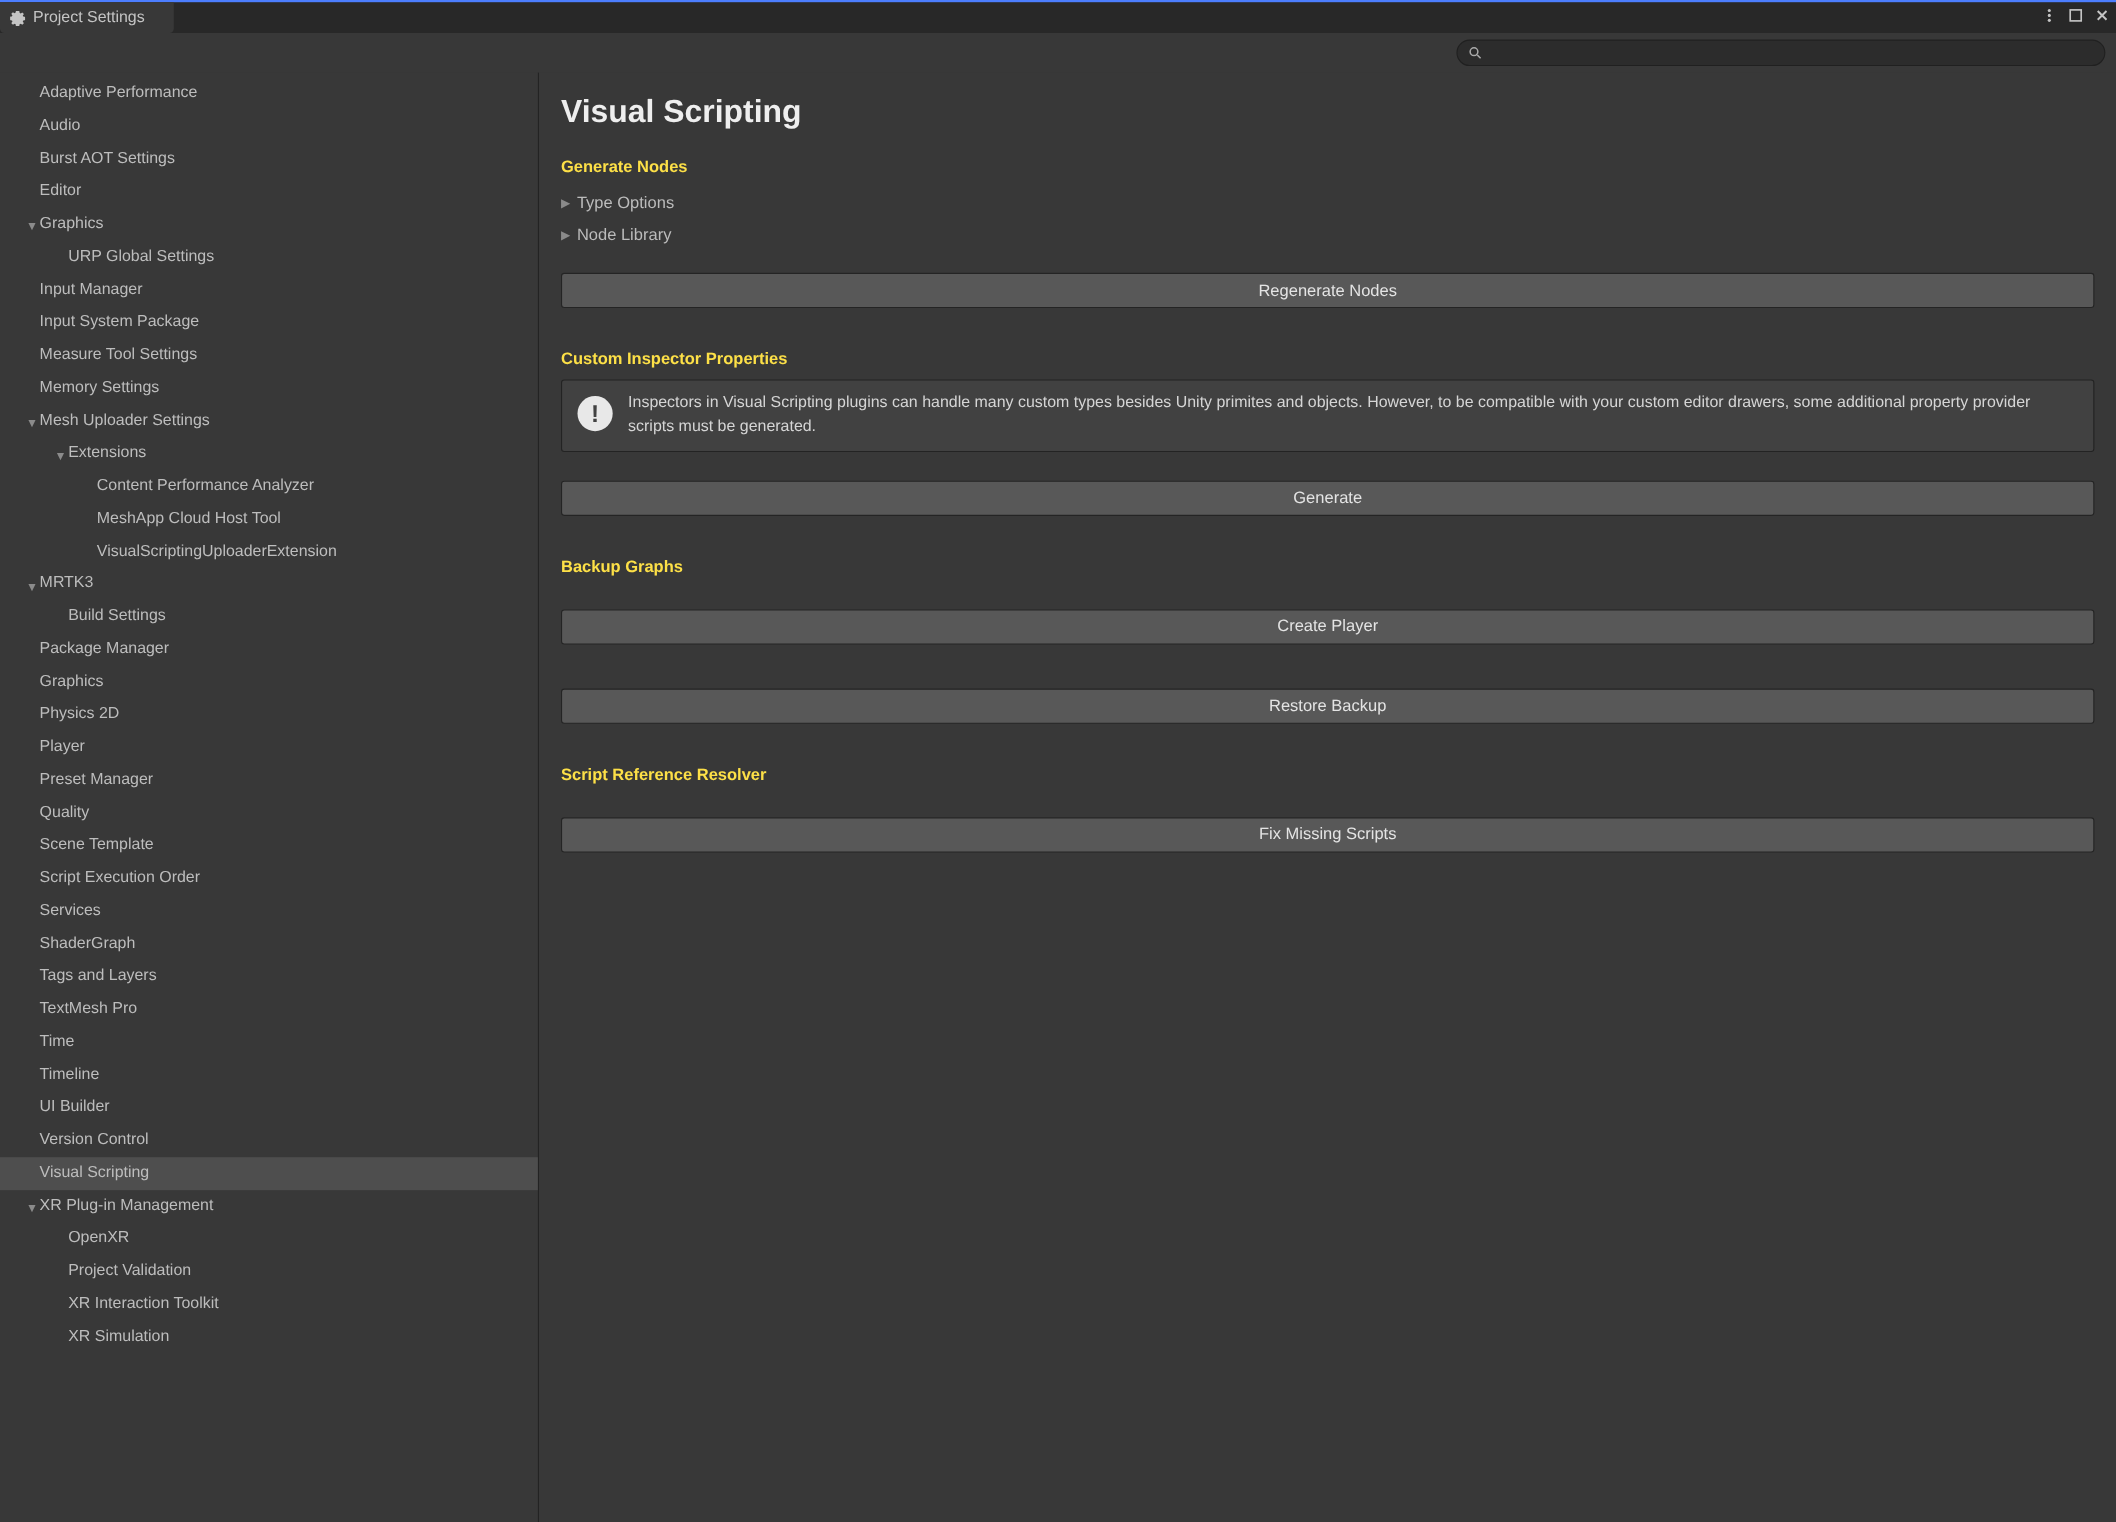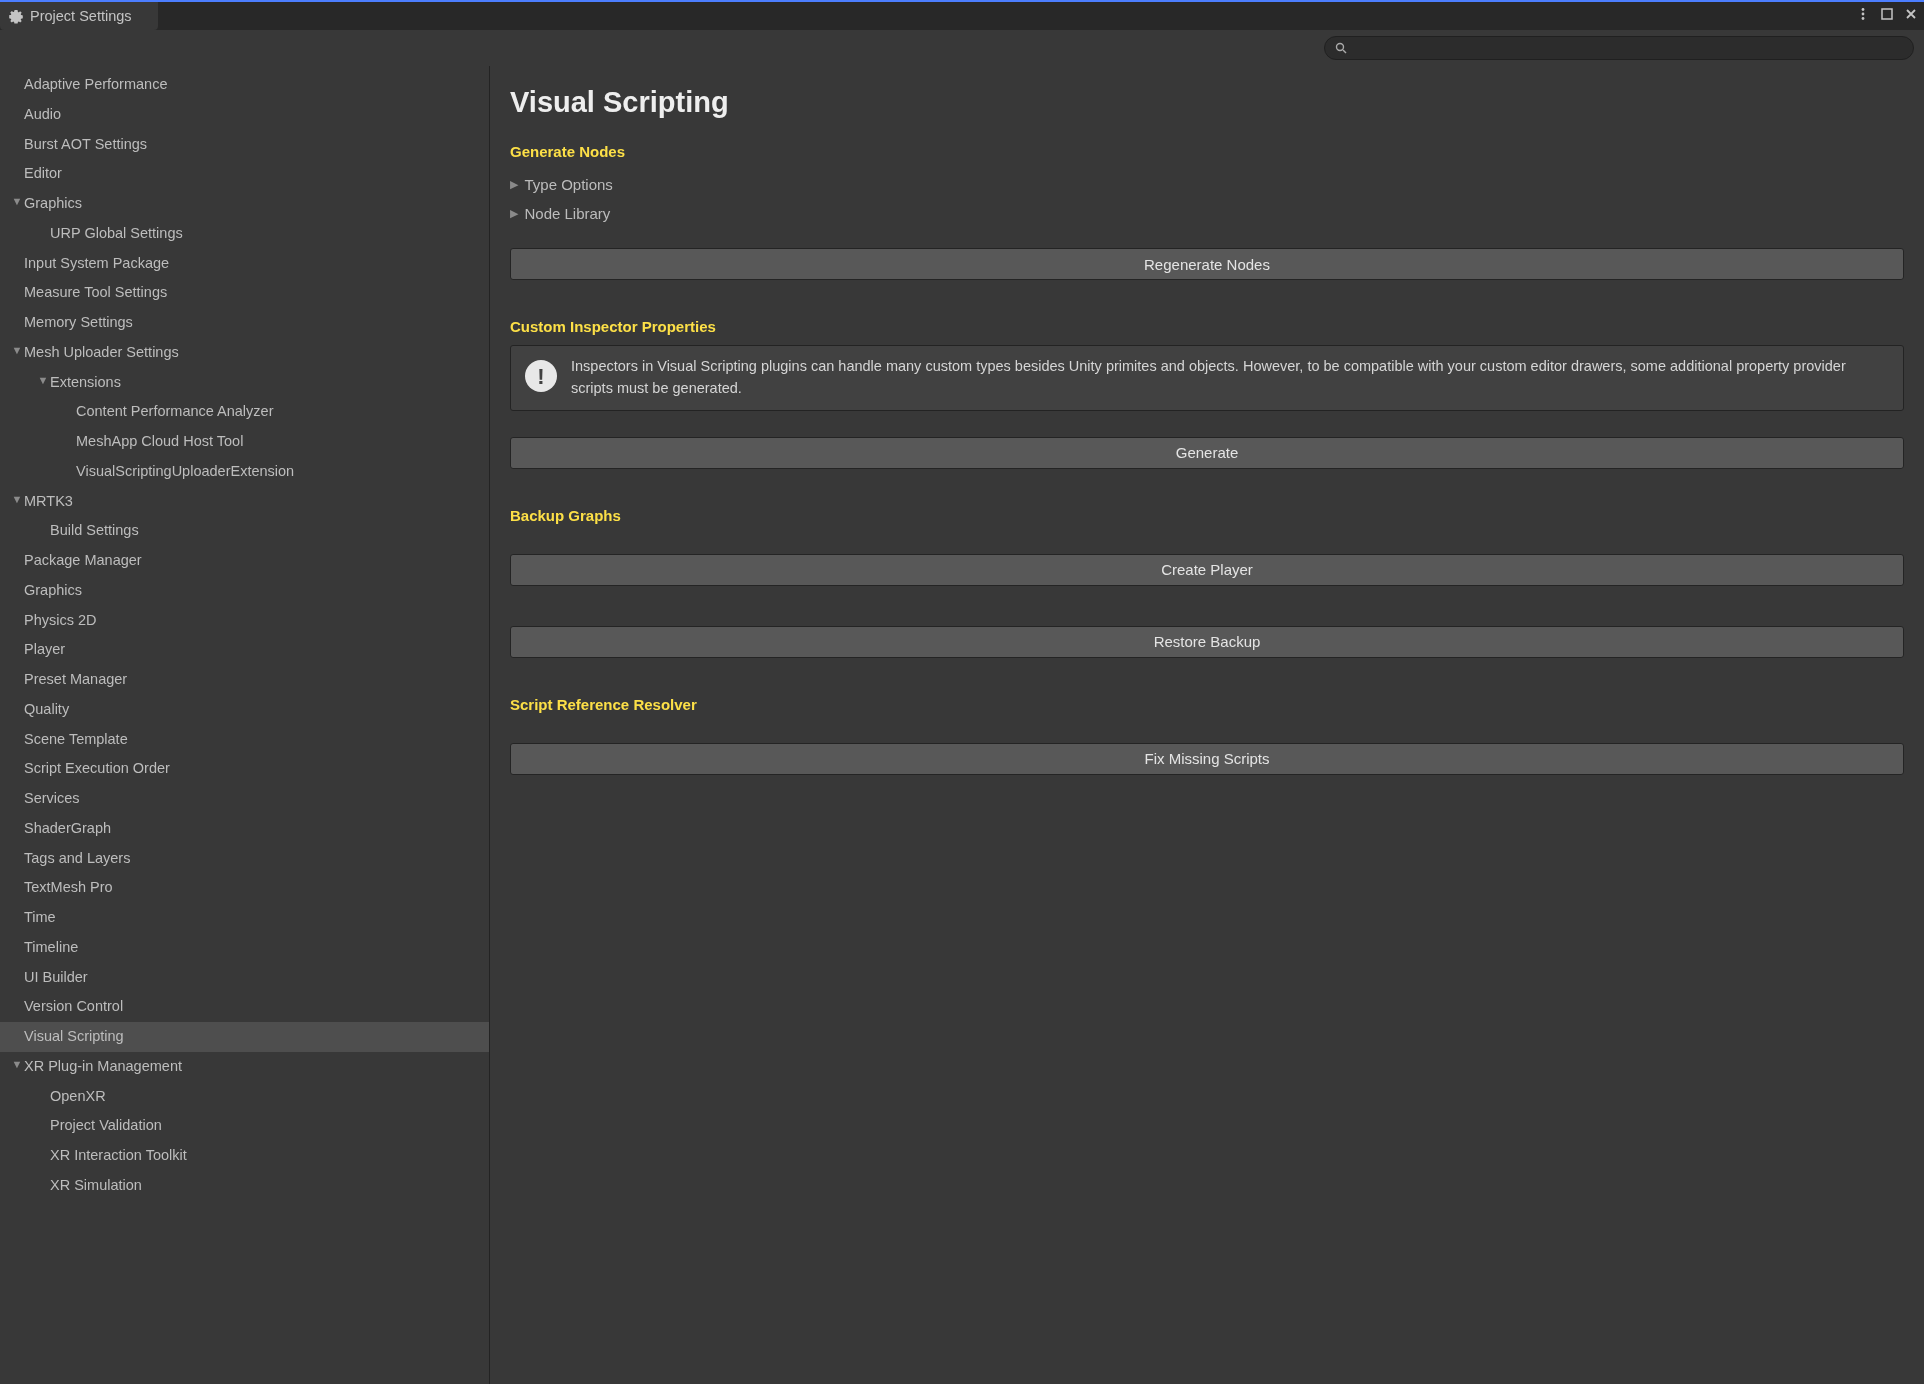--- a/index.html
+++ b/index.html
@@ -75,27 +75,27 @@
   }
   .sidebar {
     width: 490px;
     background: #383838;
     border-right: 1px solid #232323;
     overflow-y: auto;
     padding-top: 4px;
     padding-bottom: 30px;
   }
   .sidebar-item {
-    padding: 4px 0;
+    padding: 4px 12px;
     line-height: 1.5;
     cursor: pointer;
     color: #bdbdbd;
     white-space: nowrap;
     display: flex;
-    align-items: flex-start;
+    align-items: flex-end;
   }
   .sidebar-item.selected {
     background: #4e4e4e;
   }
   .sidebar-item .expand-arrow {
     width: 14px;
     display: inline-block;
     text-align: center;
     color: #8b8b8b;
     font-size: 11px;
@@ -248,20 +248,25 @@
         <span>Graphics</span>
       </div>
       <div class="sidebar-item">
         <span class="spacer" style="width: 36px;"></span>
         <span class="expand-arrow"></span>
         <span>URP Global Settings</span>
       </div>
       <div class="sidebar-item">
         <span class="spacer" style="width: 10px;"></span>
         <span class="expand-arrow"></span>
+        <span>Input Manager</span>
+      </div>
+      <div class="sidebar-item">
+        <span class="spacer" style="width: 10px;"></span>
+        <span class="expand-arrow"></span>
         <span>Input System Package</span>
       </div>
       <div class="sidebar-item">
         <span class="spacer" style="width: 10px;"></span>
         <span class="expand-arrow"></span>
         <span>Measure Tool Settings</span>
       </div>
       <div class="sidebar-item">
         <span class="spacer" style="width: 10px;"></span>
         <span class="expand-arrow"></span>

